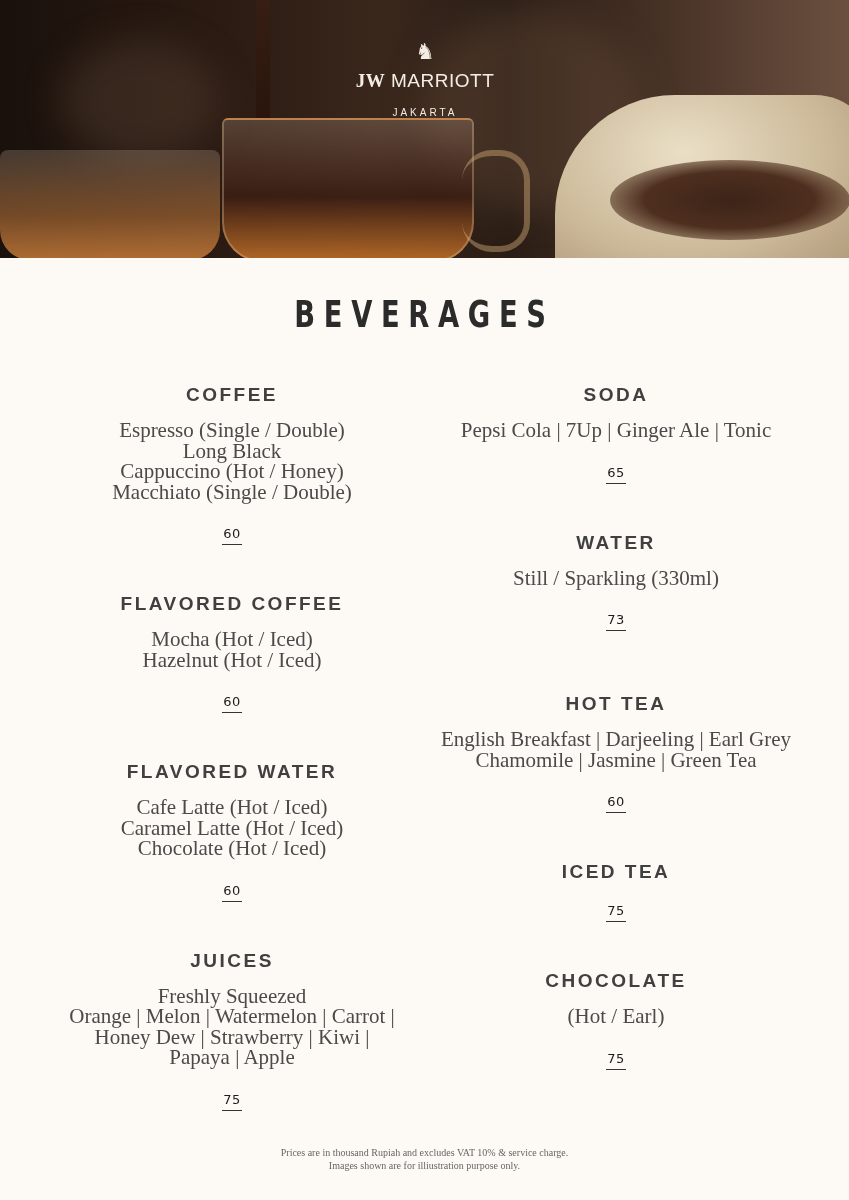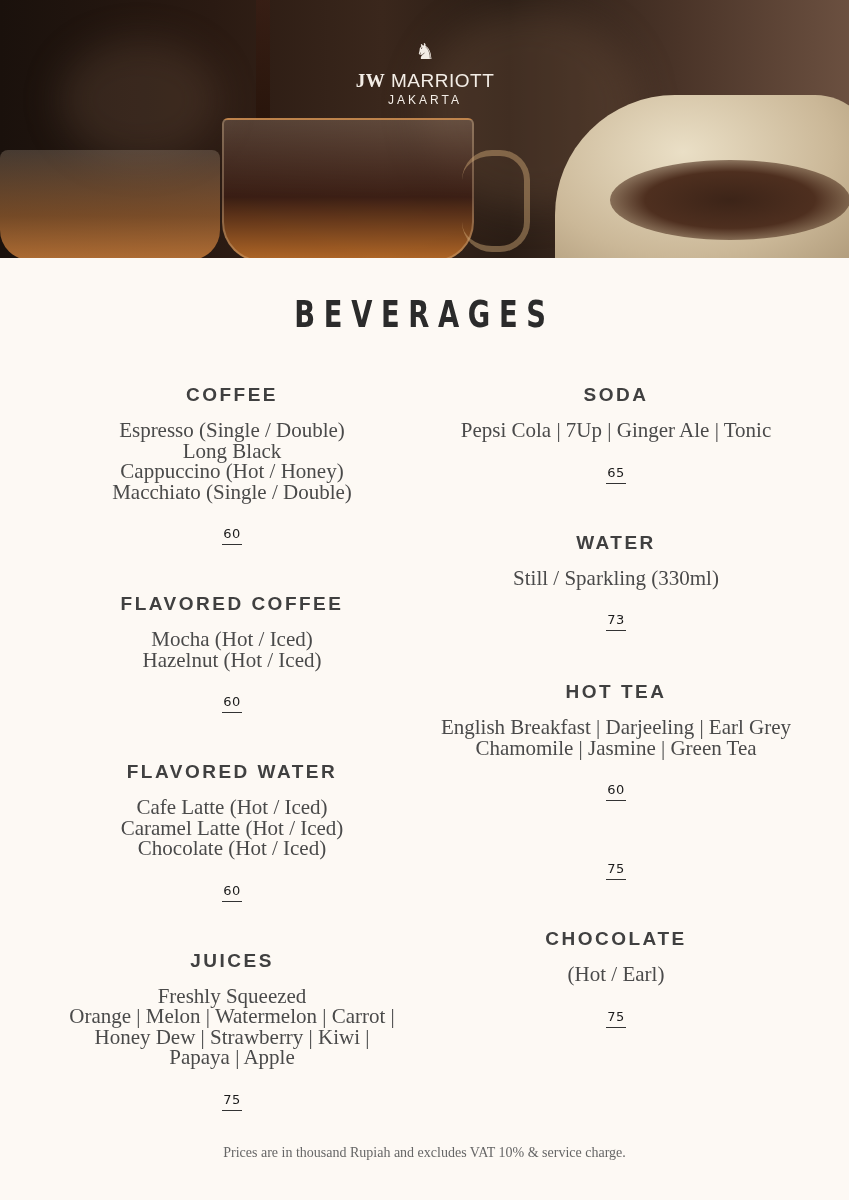--- a/index.html
+++ b/index.html
@@ -15,38 +15,38 @@
   .handle { position: absolute; left: 462px; top: 150px; width: 62px; height: 90px; border: 6px solid rgba(210,170,120,0.45); border-radius: 30px; border-left: none; }
   .pour { position: absolute; left: 256px; top: 0; width: 14px; height: 120px; background: linear-gradient(180deg, rgba(60,30,20,0.6), rgba(40,20,10,0.9)); }
   .sack { position: absolute; left: 555px; top: 95px; width: 320px; height: 190px; border-radius: 120px 60px 0 0;
     background: radial-gradient(ellipse at 40% 30%, #eadfc6 0%, #cbb898 55%, #a48e6d 100%); }
   .beans { position: absolute; left: 610px; top: 160px; width: 240px; height: 80px; border-radius: 50%;
     background: radial-gradient(ellipse at 50% 50%, #3c2418 0%, #4e2f1f 50%, rgba(80,50,30,0.4) 80%, transparent 100%); }
   .logo { position: absolute; left: 330px; top: 40px; width: 190px; text-align: center; color: #f3ede6; }
   .logo .griffin { font-size: 22px; line-height: 24px; display: block; }
   .logo .brand { font-family: "Liberation Sans", sans-serif; font-size: 19px; letter-spacing: 0.5px; margin-top: 6px; display: block; }
   .logo .brand b { font-family: "Liberation Serif", serif; font-weight: bold; }
-  .logo .city { font-family: "Liberation Sans", sans-serif; font-size: 12px; letter-spacing: 3px; margin-top: 1px; display: block; }
+  .logo .city { font-family: "Liberation Sans", sans-serif; font-size: 10px; letter-spacing: 3px; margin-top: 15px; display: block; }
 
   .title { position: absolute; top: 292px; left: 0; width: 849px; text-align: center;
     font-family: "DejaVu Sans", sans-serif; font-weight: bold; font-size: 38px; letter-spacing: 12px; color: #2b2b2b;
     transform: scaleX(0.72); }
 
   .col { position: absolute; top: 380px; width: 420px; text-align: center; }
   .col.left { left: 22px; }
   .col.right { left: 406px; }
   .section { margin: 0; }
   .sec-title { font-family: Liberation Sans, sans-serif; font-size: 19px; letter-spacing: 2.5px; color: #404040; margin: 0; line-height: 30px; }
   .items { font-family: "Liberation Serif", serif; font-size: 21px; color: #4a4a4a; line-height: 20.5px; margin-top: 10px; }
   .items div { white-space: nowrap; }
   .price { display: inline-block; font-family: "DejaVu Sans", sans-serif; font-size: 13px; font-weight: 500; color: #1c1c1c;
     border-bottom: 1.5px solid #333; line-height: 20px; padding: 0 1px; margin-top: 22px; letter-spacing: 0.5px; }
 
   .footer { position: absolute; top: 1146px; left: 0; width: 849px; text-align: center;
-    font-family: "Liberation Serif", serif; font-size: 14px; color: #666; line-height: 13px; }
+    font-family: "Liberation Serif", serif; font-size: 10px; color: #666; line-height: 13px; }
 </style>
 </head>
 <body>
 
 <div class="hero">
   <div class="glow" style="left:60px;top:40px;width:160px;height:120px;background:rgba(120,90,70,0.25);"></div>
   <div class="glow" style="left:420px;top:10px;width:220px;height:200px;background:rgba(110,80,60,0.35);"></div>
   <div class="pour"></div>
   <div class="cup1"></div>
   <div class="cup2"></div>
@@ -115,37 +115,39 @@
   </div>
 
   <div class="section" style="margin-top:44px;">
     <h2 class="sec-title">WATER</h2>
     <div class="items">
       <div>Still / Sparkling (330ml)</div>
     </div>
     <span class="price">73</span>
   </div>
 
-  <div class="section" style="margin-top:46px;">
+  <div class="section" style="margin-top:58px;">
     <h2 class="sec-title">HOT TEA</h2>
     <div class="items">
       <div>English Breakfast | Darjeeling | Earl Grey</div>
       <div>Chamomile | Jasmine | Green Tea</div>
     </div>
     <span class="price">60</span>
   </div>
 
   <div class="section" style="margin-top:44px;">
+    <h2 class="sec-title">ICED TEA</h2>
     <span class="price" style="margin-top:14px;">75</span>
   </div>
 
   <div class="section" style="margin-top:44px;">
     <h2 class="sec-title">CHOCOLATE</h2>
     <div class="items">
       <div>(Hot / Earl)</div>
     </div>
     <span class="price">75</span>
   </div>
 </div>
 
 <div class="footer">
   <div>Prices are in thousand Rupiah and excludes VAT 10% &amp; service charge.</div>
+  <div>Images shown are for illiustration purpose only.</div>
 </div>
 
 </body></html>

